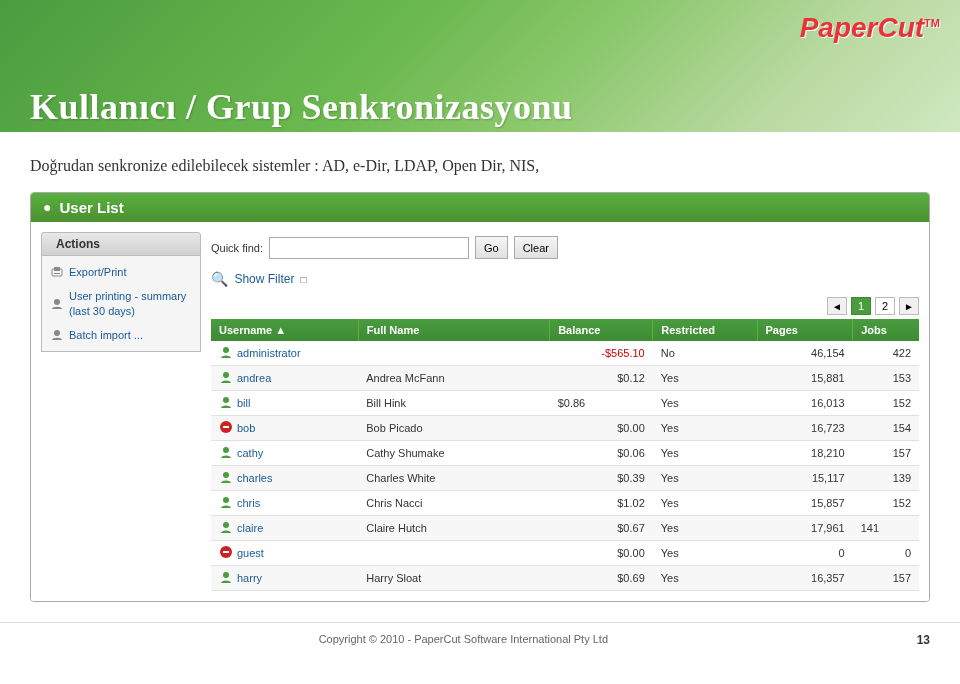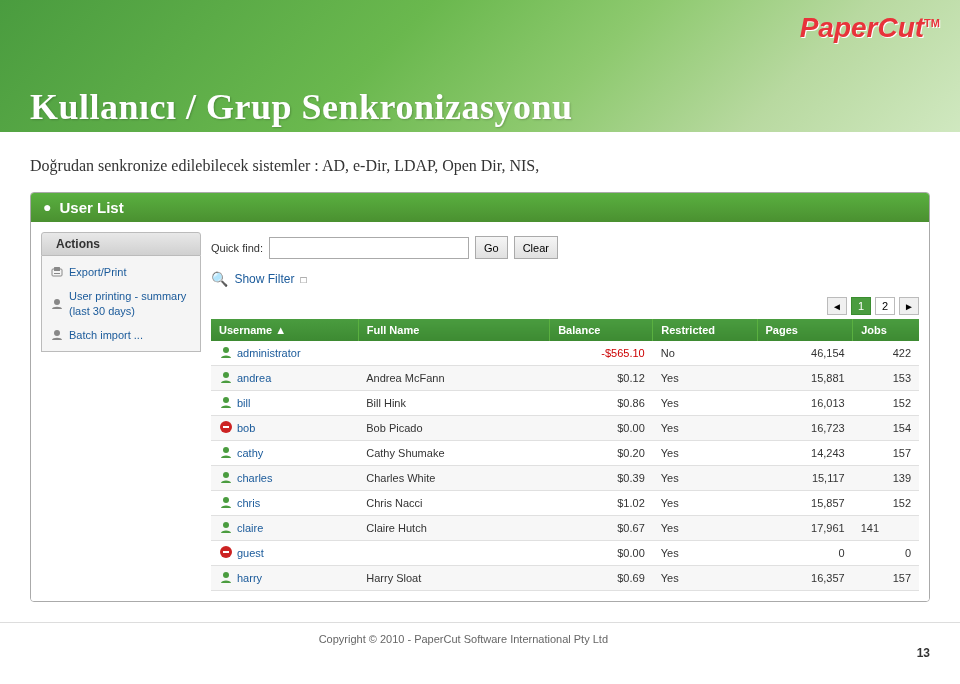--- a/index.html
+++ b/index.html
@@ -296,21 +296,20 @@
       padding: 10px;
       border-top: 1px solid #ddd;
     }
 
     .footer-page {
       float: right;
       font-size: 12px;
       color: #333;
       font-weight: bold;
       padding-right: 20px;
-      margin-top: 13px;
     }
 
     .user-cell {
       display: flex;
       align-items: center;
       gap: 4px;
     }
 
     .col-username { width: 100px; }
     .col-fullname { width: 130px; }
@@ -463,21 +462,21 @@
       <td class="col-username">
         <div class="user-cell">
           <span><svg width="14" height="14" viewBox="0 0 14 14">
                       <circle cx="7" cy="5" r="3" fill="#4a9c3f"></circle>
                       <path d="M2 13c0-3.5 10-3.5 10 0" fill="#4a9c3f"></path>
                     </svg></span>
           <a href="#" class="user-link">bill</a>
         </div>
       </td>
       <td class="col-fullname">Bill Hink</td>
-      <td class="col-balance" style="text-align:right"><span class="">$0.86</span></td>
+      <td class="col-balance" style="text-align:left"><span class="">$0.86</span></td>
       <td class="col-restricted">Yes</td>
       <td class="col-pages" style="text-align:right">16,013</td>
       <td class="col-jobs" style="text-align:right">152</td>
     </tr>
             <tr>
       <td class="col-username">
         <div class="user-cell">
           <span><svg width="14" height="14" viewBox="0 0 14 14">
                       <circle cx="7" cy="7" r="6" fill="#cc2222"></circle>
                       <line x1="4" y1="7" x2="10" y2="7" stroke="white" stroke-width="2"></line>
@@ -495,23 +494,23 @@
       <td class="col-username">
         <div class="user-cell">
           <span><svg width="14" height="14" viewBox="0 0 14 14">
                       <circle cx="7" cy="5" r="3" fill="#4a9c3f"></circle>
                       <path d="M2 13c0-3.5 10-3.5 10 0" fill="#4a9c3f"></path>
                     </svg></span>
           <a href="#" class="user-link">cathy</a>
         </div>
       </td>
       <td class="col-fullname">Cathy Shumake</td>
-      <td class="col-balance" style="text-align:right"><span class="">$0.20</span></td>
-      <td class="col-restricted">Yes</td>
-      <td class="col-pages" style="text-align:right">14,243</td>
+      <td class="col-balance" style="text-align:right"><span class="">$0.06</span></td>
+      <td class="col-restricted">Yes</td>
+      <td class="col-pages" style="text-align:right">18,210</td>
       <td class="col-jobs" style="text-align:right">157</td>
     </tr>
             <tr>
       <td class="col-username">
         <div class="user-cell">
           <span><svg width="14" height="14" viewBox="0 0 14 14">
                       <circle cx="7" cy="5" r="3" fill="#4a9c3f"></circle>
                       <path d="M2 13c0-3.5 10-3.5 10 0" fill="#4a9c3f"></path>
                     </svg></span>
           <a href="#" class="user-link">charles</a>

